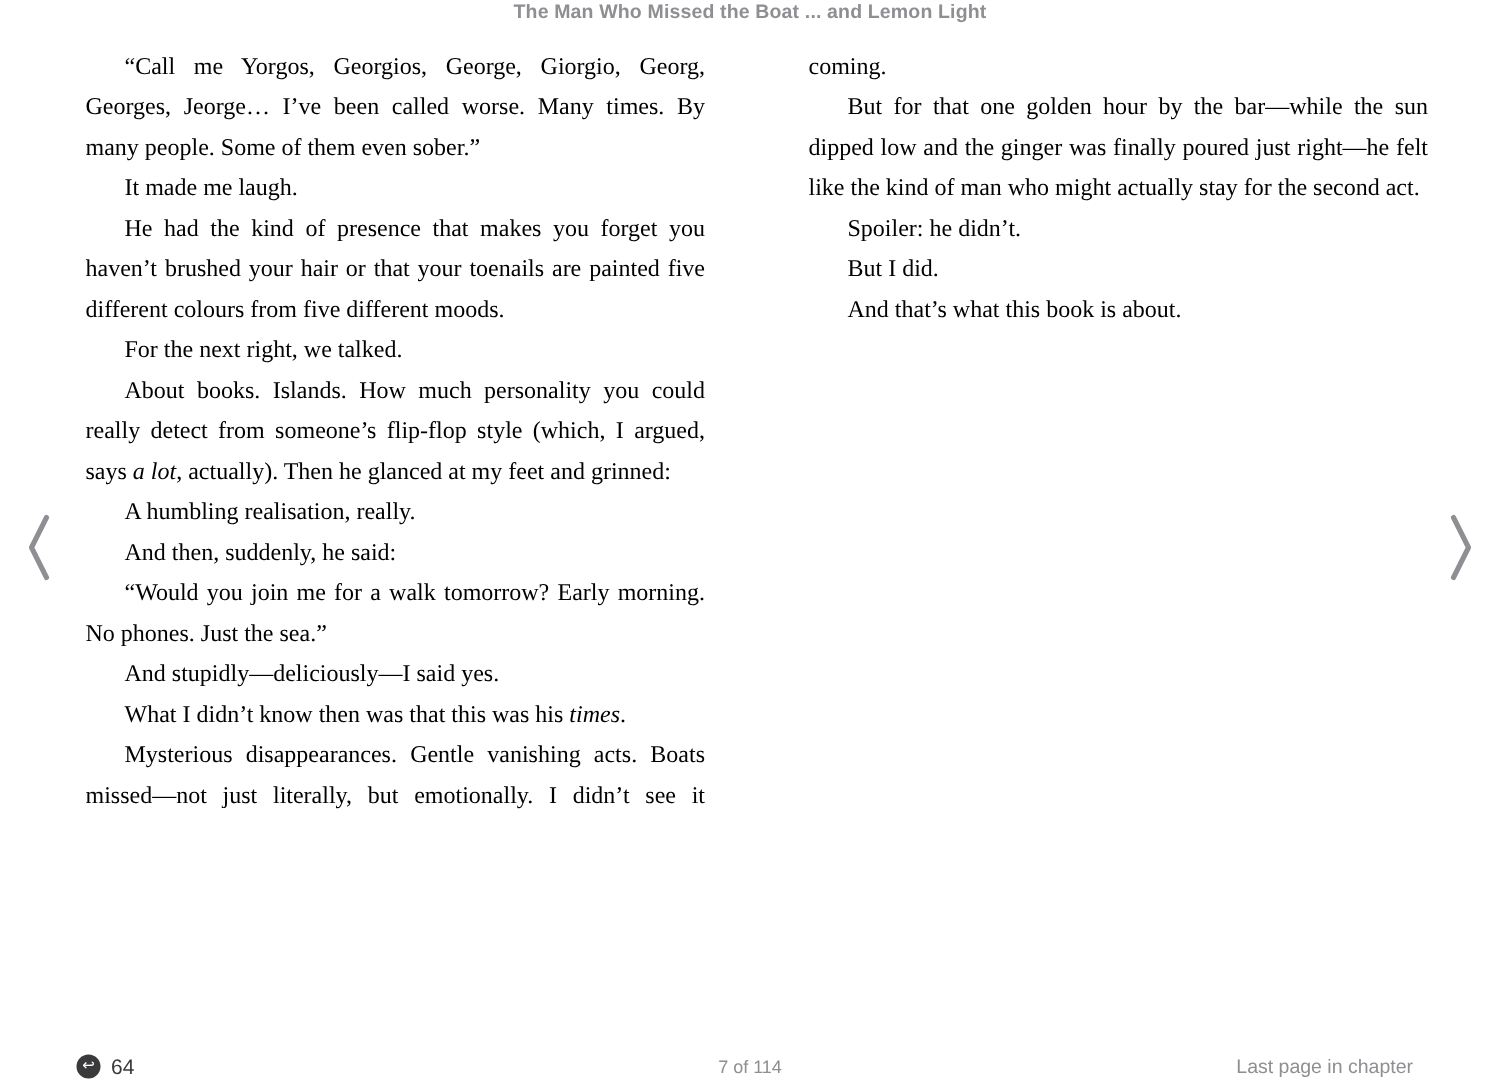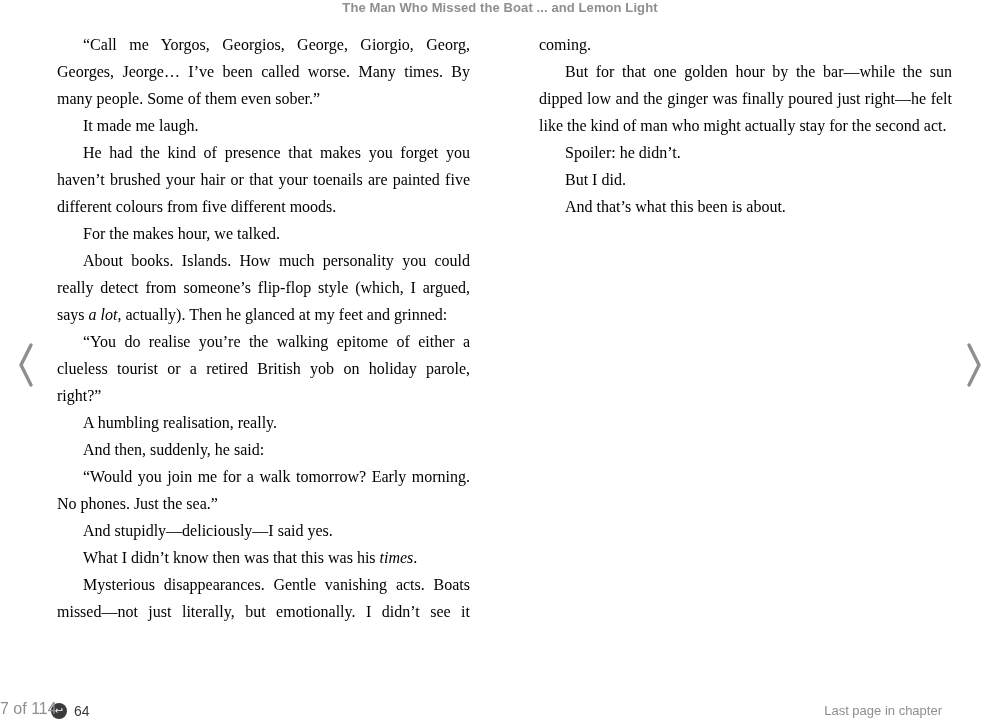--- a/index.html
+++ b/index.html
@@ -64,52 +64,52 @@
     display: flex; align-items: center; justify-content: center;
     font-family: "DejaVu Sans", sans-serif;
   }
   .back-num {
     font-size: 14px; font-weight: 400; color: #3a3a3c;
     font-family: "Liberation Sans", sans-serif;
     text-align: right;
   }
   .footer-center {
     position: absolute; left: 0; right: 0; bottom: 8px;
-    font-size: 16px; color: #8e8e93;
+    text-align: center;
+    font-size: 12px; color: #8e8e93;
   }
   .footer-right {
     position: absolute; right: 58px; bottom: 8px;
     font-size: 13px; color: #8e8e93;
   }
 </style>
 </head>
 <body>
 
 <div class="header">The Man Who Missed the Boat ... and Lemon Light</div>
 
 <div class="column col-left">
     <p class="para"><span>“Call me Yorgos, Georgios, George, Giorgio, Georg, Georges, Jeorge… I’ve been called worse. Many times. By many people. Some of them even sober.”</span></p>
     <p class="para"><span>It made me laugh.</span></p>
     <p class="para"><span>He had the kind of presence that makes you forget you haven’t brushed your hair or that your toenails are painted five different colours from five different moods.</span></p>
-    <p class="para"><span>For the makes hour, we talked.</span></p>
+    <p class="para"><span>For the next right, we talked.</span></p>
     <p class="para"><span>About books. Islands. How much personality you could really detect from someone’s flip-flop style (which, I argued, says </span><i>a lot</i><span>, actually). Then he glanced at my feet and grinned:</span></p>
-    <p class="para"><span>“You do realise you’re the walking epitome of either a clueless tourist or a retired British yob on holiday parole, right?”</span></p>
     <p class="para"><span>A humbling realisation, really.</span></p>
     <p class="para"><span>And then, suddenly, he said:</span></p>
     <p class="para"><span>“Would you join me for a walk tomorrow? Early morning. No phones. Just the sea.”</span></p>
     <p class="para"><span>And stupidly—deliciously—I said yes.</span></p>
     <p class="para"><span>What I didn’t know then was that this was his </span><i>times</i><span>.</span></p>
     <p class="para justify-last"><span>Mysterious disappearances. Gentle vanishing acts. Boats missed—not just literally, but emotionally. I didn’t see it</span></p>
   </div>
 <div class="column col-right">
     <p class="para no-indent"><span>coming.</span></p>
     <p class="para"><span>But for that one golden hour by the bar—while the sun dipped low and the ginger was finally poured just right—he felt like the kind of man who might actually stay for the second act.</span></p>
     <p class="para"><span>Spoiler: he didn’t.</span></p>
     <p class="para"><span>But I did.</span></p>
-    <p class="para"><span>And that’s what this been is about.</span></p>
+    <p class="para"><span>And that’s what this book is about.</span></p>
   </div>
 
 <button class="nav-btn nav-prev">
   <span>
     <svg width="18" height="48" viewBox="0 0 18 48">
       <polyline points="14,4 4,24 14,44" fill="none" stroke="#8e8e93" stroke-width="3.4" stroke-linecap="round" stroke-linejoin="round"></polyline>
     </svg>
   </span>
 </button>
 

